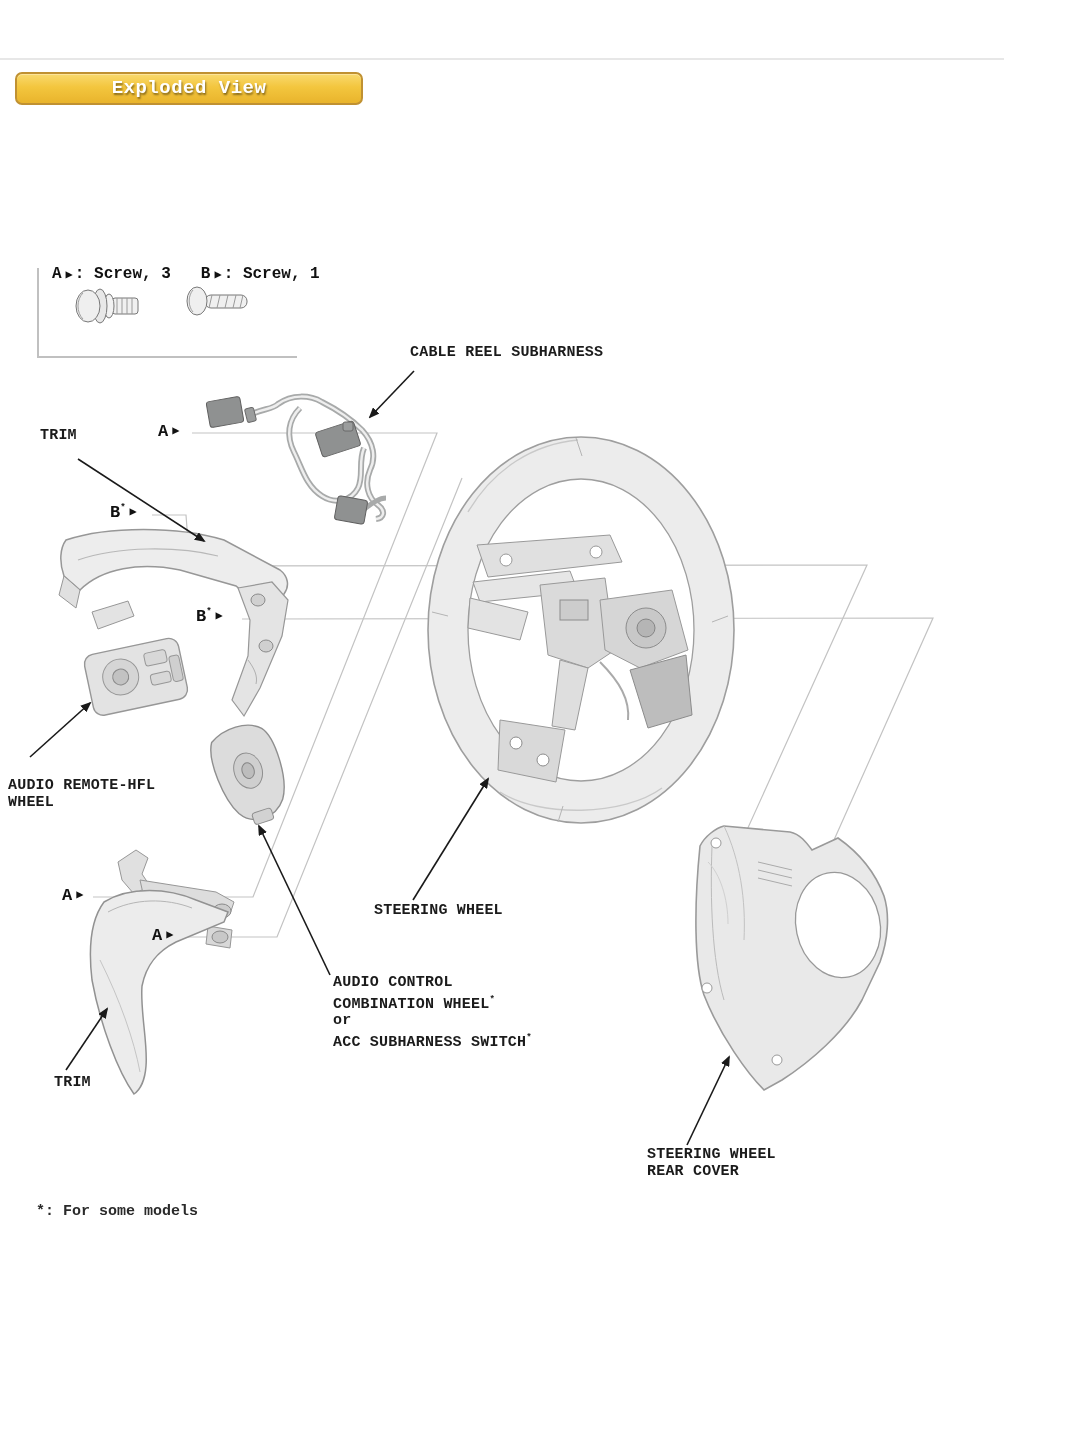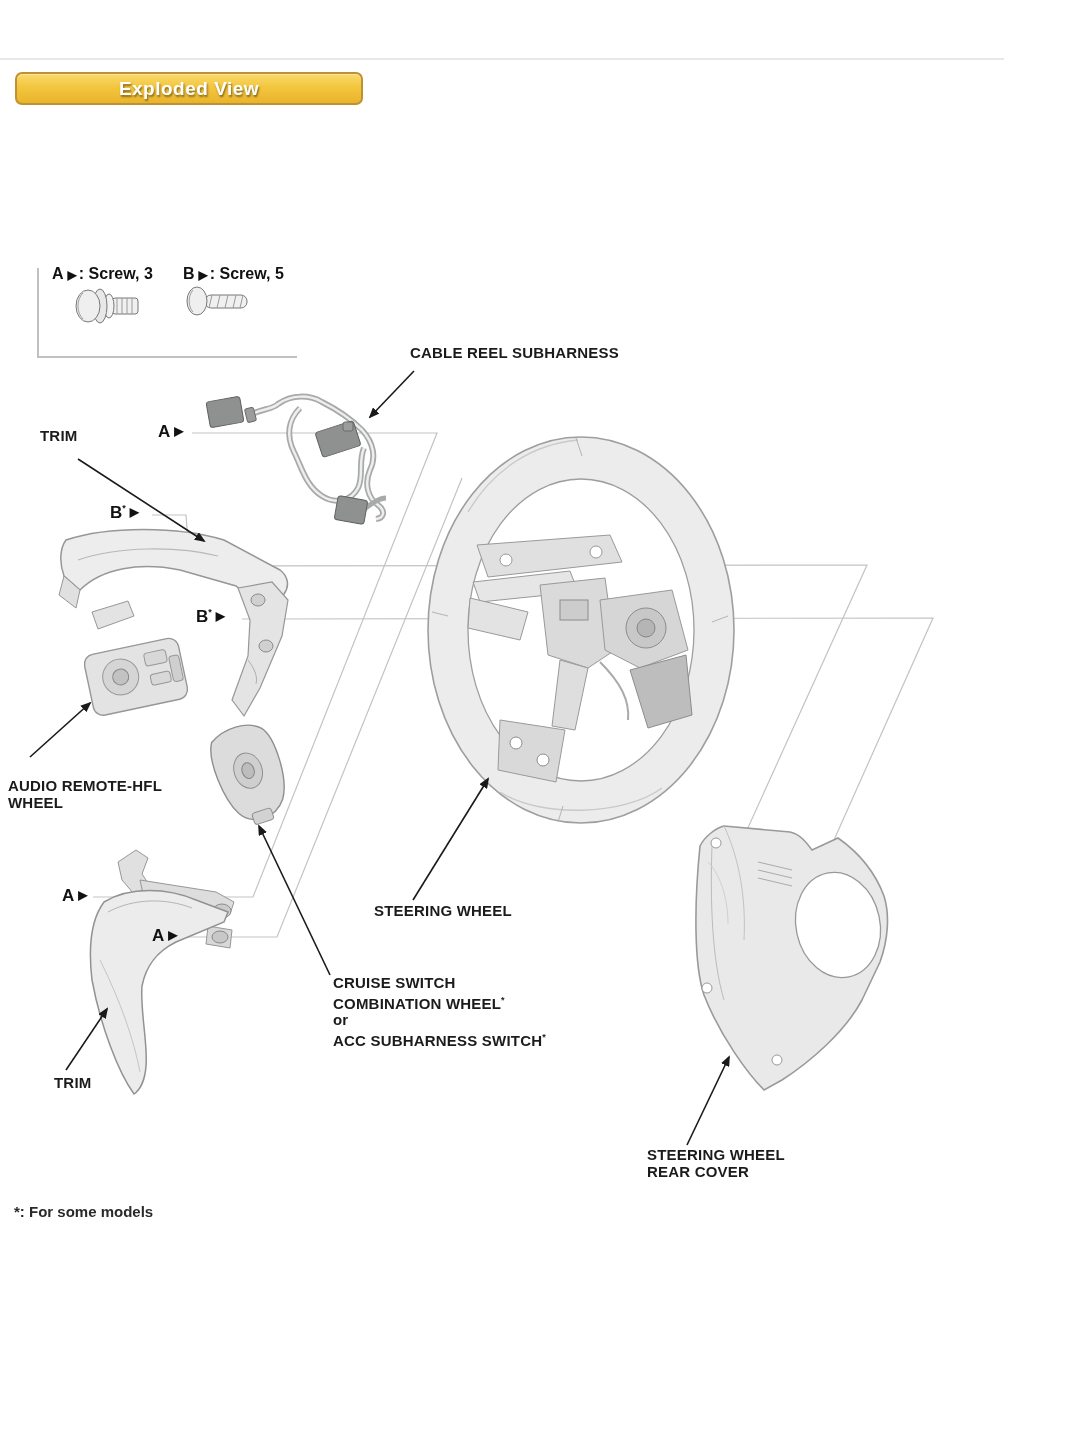--- a/index.html
+++ b/index.html
@@ -1,34 +1,34 @@
 <!DOCTYPE html>
 <html><head>
 <meta charset="utf-8">
 <style>
   html,body{margin:0;padding:0;background:#ffffff;}
   .page{position:relative;width:1004px;height:1440px;background:#fff;overflow:hidden;
-        font-family:Liberation Sans, sans-serif;}
+        font-family:Liberation Mono, monospace;}
   .diagram-svg{position:absolute;left:0;top:0;width:1080px;height:1440px;}
   .title-btn{position:absolute;left:15px;top:72px;width:348px;height:33px;border-radius:7px;
         background:linear-gradient(180deg,#f9d96e 0%,#f3c63e 45%,#e9b42c 100%);
         border:2px solid #c09132;box-sizing:border-box;box-shadow:inset 0 1px 0 #fce49a;
         color:#fff;font-weight:bold;font-size:19px;line-height:29px;text-align:center;
         text-shadow:1px 2px 2px rgba(110,85,20,.8);letter-spacing:.5px;cursor:pointer;}
   .lbl{position:absolute;font-weight:bold;font-size:15px;line-height:16.5px;color:#1b1b1b;
         letter-spacing:.2px;white-space:nowrap;}
   .lbl sup{font-size:9px;font-weight:bold;}
   .marker{position:absolute;font-weight:bold;font-size:17px;color:#111;white-space:nowrap;}
   .marker .arr{font-size:12px;margin-left:4px;vertical-align:2px;color:#111;}
   .marker sup{font-size:9px;}
   .legend-row{position:absolute;left:52px;top:265px;display:flex;gap:30px;
         font-weight:bold;font-size:16px;color:#111;}
   .legend-item{display:flex;align-items:baseline;}
   .legend-item .arr{font-size:12px;margin:0 2px 0 4px;vertical-align:1px;}
-  .footnote{position:absolute;left:14px;top:1203px;font-weight:bold;font-size:15px;color:#2a2a2a;}
+  .footnote{position:absolute;left:36px;top:1203px;font-weight:bold;font-size:15px;color:#2a2a2a;}
 </style>
 </head>
 <body>
 
 <div class="page">
 
   <svg class="diagram-svg" viewBox="0 0 1080 1440" xmlns="http://www.w3.org/2000/svg">
     <defs>
       <marker id="ah" markerWidth="11" markerHeight="9" refX="9" refY="4.5" orient="auto" markerUnits="userSpaceOnUse">
         <path d="M0,0 L11,4.5 L0,9 Z" fill="#1a1a1a"></path>
@@ -165,21 +165,21 @@
 
   <div class="legend-row">
     <div class="legend-item">
       <span>A</span>
       <span class="arr">▶</span>
       <span>: Screw, 3</span>
     </div>
     <div class="legend-item">
       <span>B</span>
       <span class="arr">▶</span>
-      <span>: Screw, 5</span>
+      <span>: Screw, 1</span>
     </div>
   </div>
 
   <div class="marker" style="left:158px;top:422px;">
     <span>A</span><sup></sup><span class="arr">▶</span>
   </div>
   <div class="marker" style="left:110px;top:503px;">
     <span>B</span><sup>*</sup><span class="arr">▶</span>
   </div>
   <div class="marker" style="left:196px;top:607px;">
@@ -193,21 +193,21 @@
   </div>
 
   <div class="lbl" style="left:410px;top:345px;text-align:center;">CABLE REEL SUBHARNESS</div>
   <div class="lbl" style="left:40px;top:428px;">TRIM</div>
   <div class="lbl" style="left:8px;top:762px;margin-top:16px;">
     <div>AUDIO REMOTE-HFL</div>
     <div>WHEEL</div>
   </div>
   <div class="lbl" style="left:374px;top:903px;">STEERING WHEEL</div>
   <div class="lbl" style="left:333px;top:975px;">
-    <div>CRUISE SWITCH</div>
+    <div>AUDIO CONTROL</div>
     <div><span>COMBINATION WHEEL</span><sup>*</sup></div>
     <div>or</div>
     <div><span>ACC SUBHARNESS SWITCH</span><sup>*</sup></div>
   </div>
   <div class="lbl" style="left:54px;top:1075px;">TRIM</div>
   <div class="lbl" style="left:647px;top:1147px;">
     <div>STEERING WHEEL</div>
     <div>REAR COVER</div>
   </div>
 

